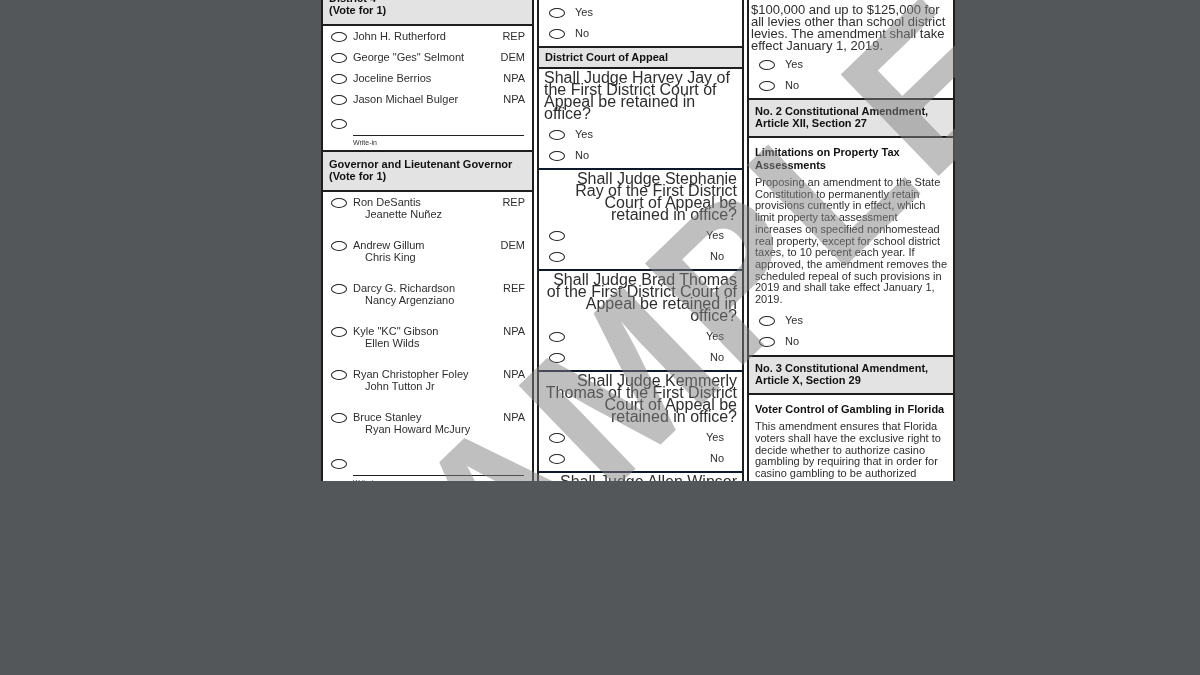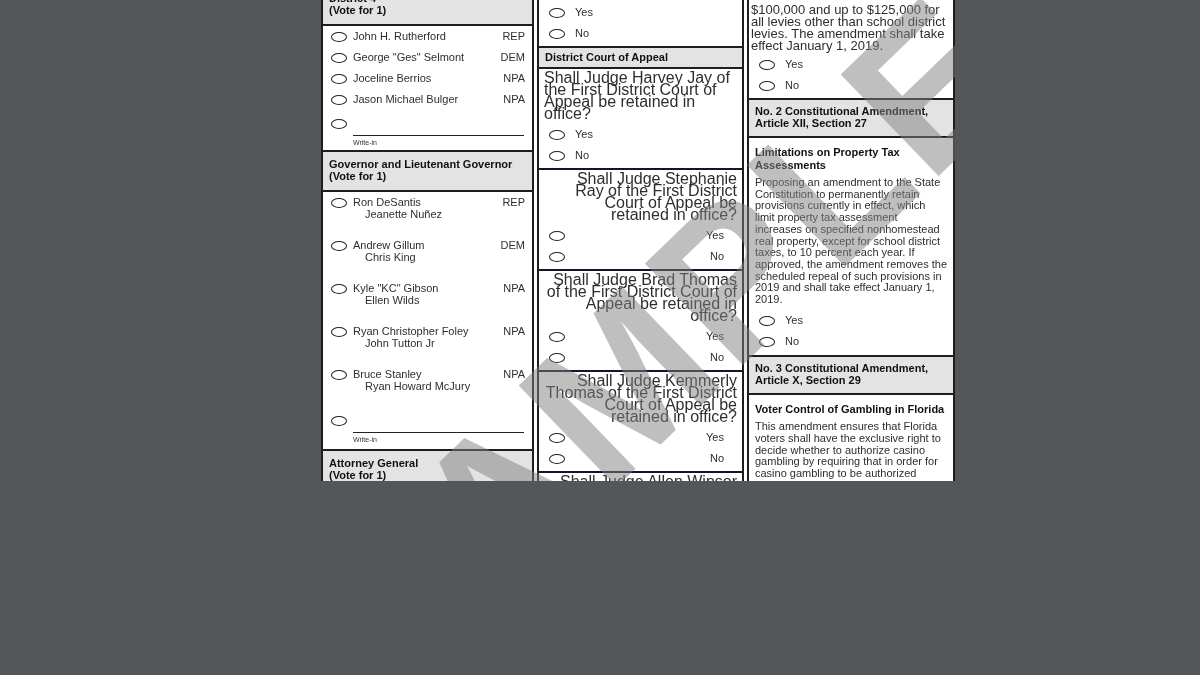--- a/index.html
+++ b/index.html
@@ -110,20 +110,26 @@
       <span class="oval"></span>
       <div>Ron DeSantis</div>
       <div class="mate">Jeanette Nuñez</div>
       <span class="party">REP</span>
     </div>
     <div class="row2">
       <span class="oval"></span>
       <div>Andrew Gillum</div>
       <div class="mate">Chris King</div>
       <span class="party">DEM</span>
+    </div>
+    <div class="row2">
+      <span class="oval"></span>
+      <div>Darcy G. Richardson</div>
+      <div class="mate">Nancy Argenziano</div>
+      <span class="party">REF</span>
     </div>
     <div class="row2">
       <span class="oval"></span>
       <div>Kyle "KC" Gibson</div>
       <div class="mate">Ellen Wilds</div>
       <span class="party">NPA</span>
     </div>
     <div class="row2">
       <span class="oval"></span>
       <div>Ryan Christopher Foley</div>

